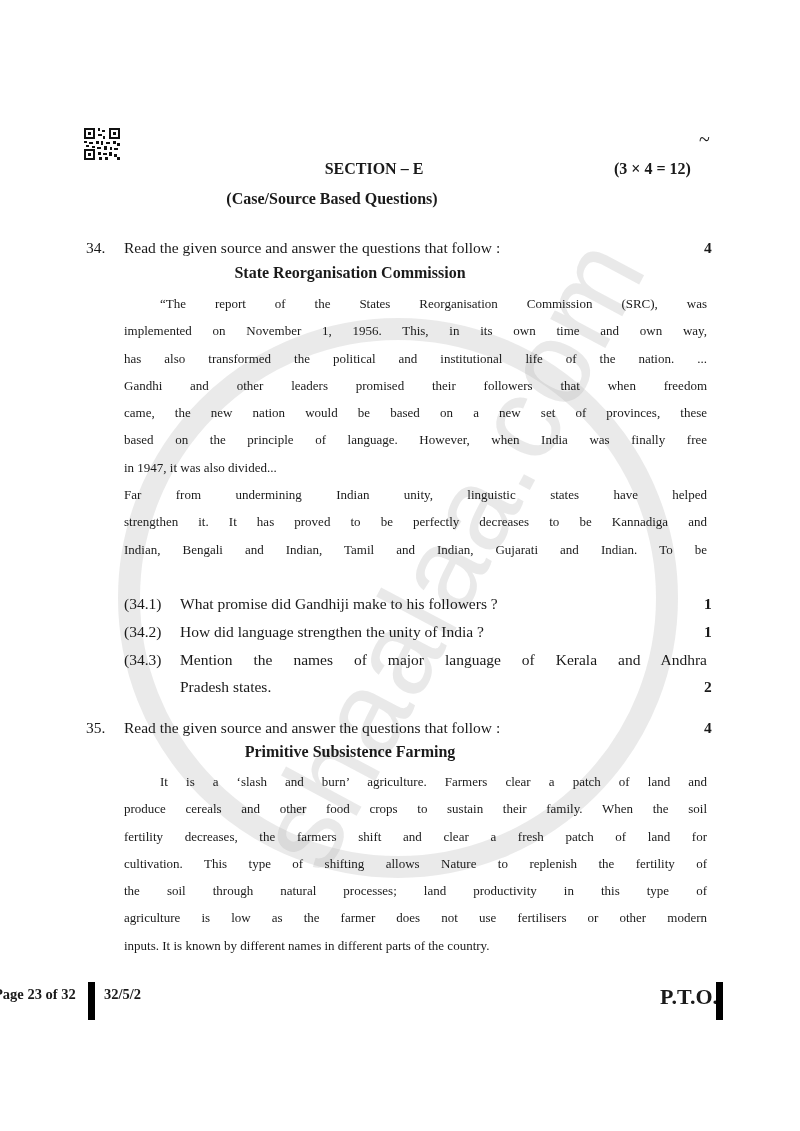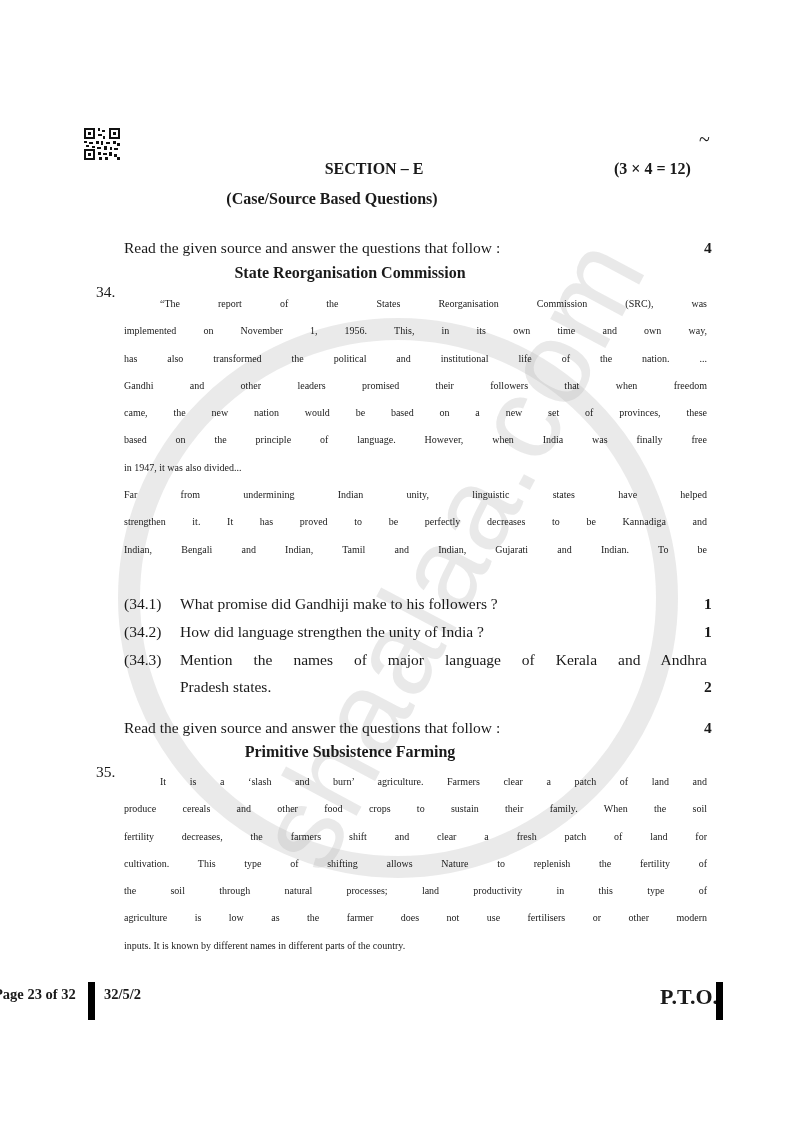--- a/index.html
+++ b/index.html
@@ -38,32 +38,32 @@
   .section-marks {
     position: absolute; left: 614px; top: 160px; font-weight: bold; font-size: 16px;
   }
   .section-sub {
     position: absolute; left: 0; width: 676px; top: 190px; text-align: center;
     font-weight: bold; font-size: 16px;
   }
   .section-sub span { position: relative; left: -6px; }
 
   .q { position: absolute; font-size: 15.5px; line-height: 27px; }
-  .qnum { position: absolute; left: 96px; margin-top: 44px; }
+  .qnum { position: absolute; left: 86px; }
   .qtext { position: absolute; left: 124px; white-space: nowrap; }
   .qmark { position: absolute; left: 704px; font-weight: bold; }
   .case-title {
     position: absolute; left: 0; width: 724px; text-align: center;
     font-weight: bold; font-size: 16px;
   }
   .case-title span { position: relative; left: -12px; }
 
   .para {
     position: absolute; left: 124px; width: 583px;
-    font-size: 10px; line-height: 27.3px; text-align: justify;
+    font-size: 13px; line-height: 27.3px; text-align: justify;
     text-align-last: left;
   }
   .para .line { display: block; text-align: justify; text-align-last: justify; height: 27.3px; white-space: nowrap; }
   .para .line.last { text-align-last: left; }
   .para .line.indent { padding-left: 36px; }
 
   .sub { position: absolute; font-size: 15.5px; line-height: 27px; }
   .sub .lbl { position: absolute; left: 124px; }
   .sub .txt { position: absolute; left: 180px; width: 527px; white-space: nowrap; }
   .sub .txt.justify { text-align: justify; text-align-last: justify; }

